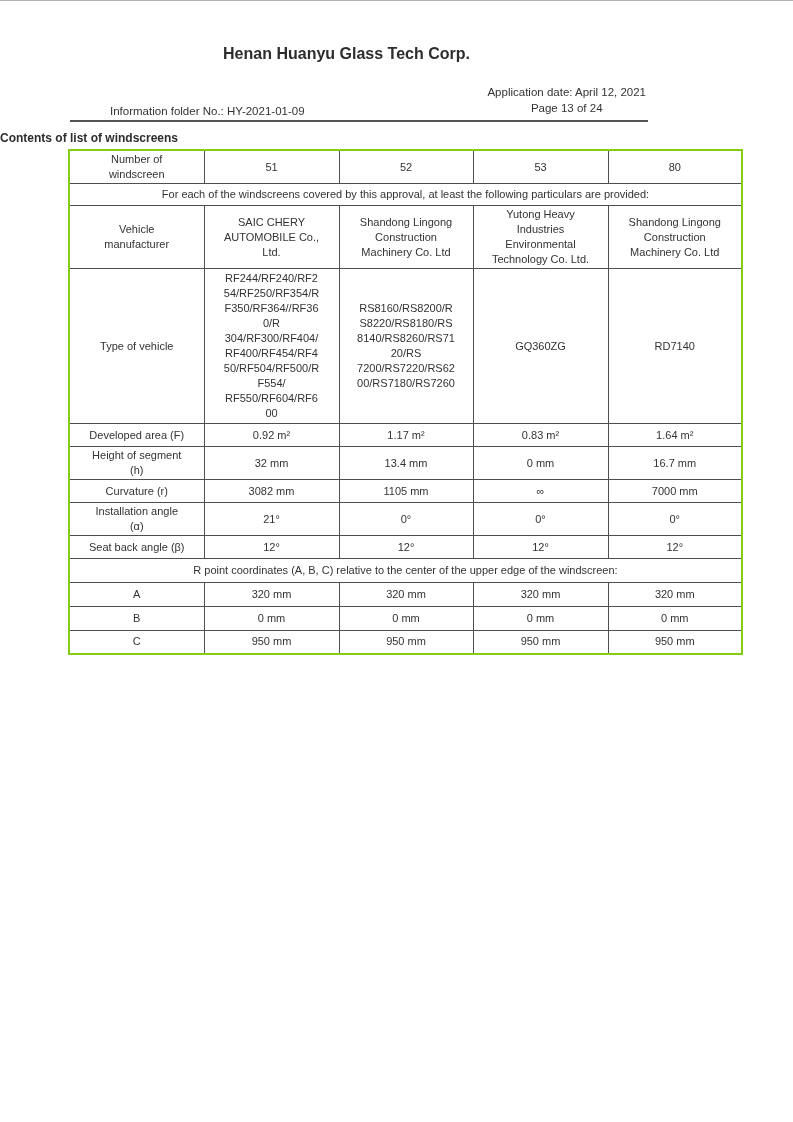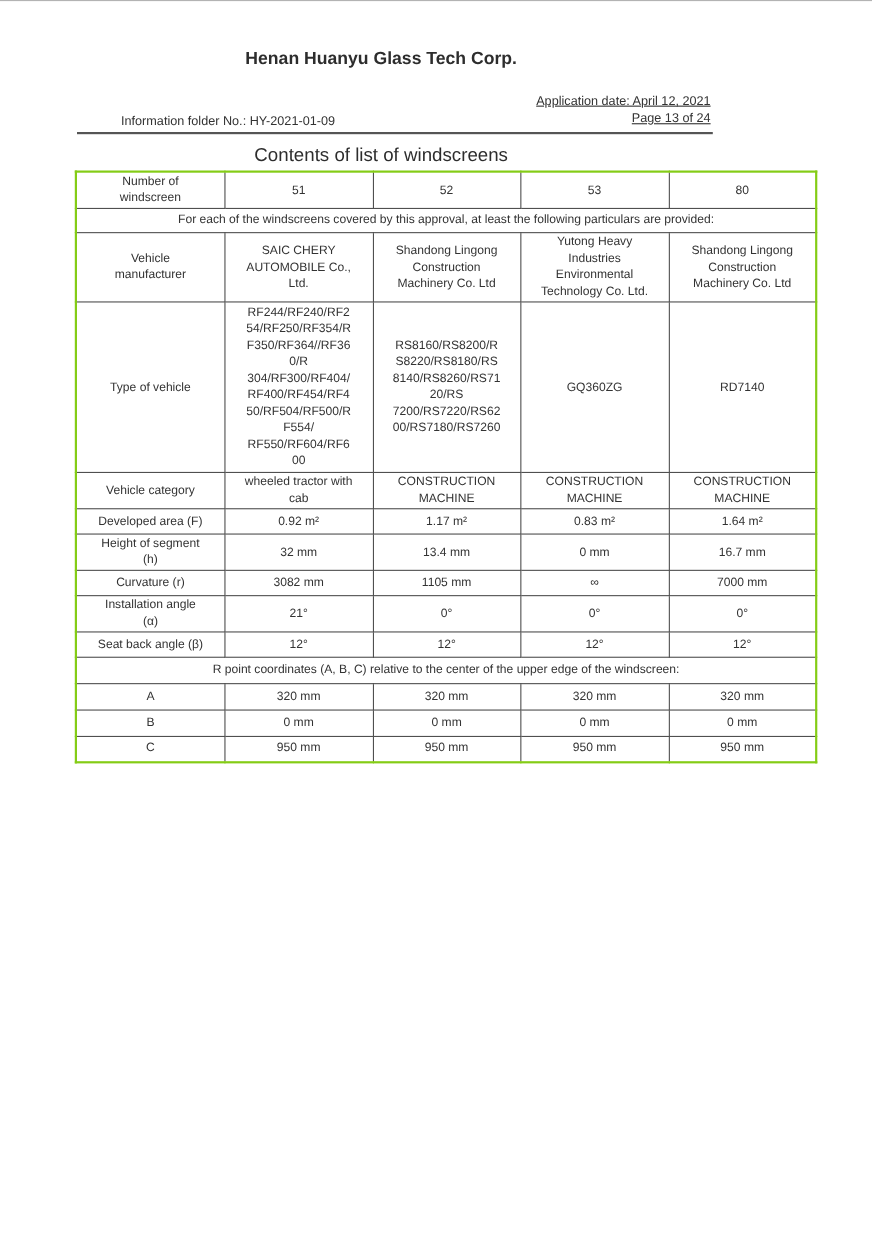--- a/index.html
+++ b/index.html
@@ -18,33 +18,33 @@
     margin: 0; padding-top: 44px;
     text-align: center;
     font-size: 16px; font-weight: bold; color: #2d2d2d;
   }
   .meta {
     display: flex; justify-content: space-between; align-items: flex-start;
     margin: 21px 47px 0 68px;
     font-size: 11.5px; line-height: 16px;
   }
   .meta-left { padding-left: 42px; margin-top: 19px; }
-  .meta-right { text-align: right; text-decoration: underline; }
+  .meta-right { text-align: center; }
   .rule {
     margin: 1px 45px 0 70px;
     border-bottom: 2px solid #555555;
     height: 0;
   }
   .appendix {
     margin-top: 15px; text-align: center;
     font-size: 11.5px; font-weight: bold; color: #2d2d2d;
   }
   .subtitle {
-    margin-top: 9px; text-align: center;
-    font-size: 17px; font-weight: normal; color: #2d2d2d;
+    margin-top: 9px; 
+    font-size: 12px; font-weight: bold; color: #2d2d2d;
   }
 
   table.ws {
     border-collapse: collapse;
     table-layout: fixed;
     width: 673px;
     margin: 4px 0 0 68px;
     border: 2px solid #84cc16;
     font-size: 11px;
   }
@@ -141,31 +141,20 @@
 00</td>
         <td>RS8160/RS8200/R
 S8220/RS8180/RS
 8140/RS8260/RS71
 20/RS
 7200/RS7220/RS62
 00/RS7180/RS7260</td>
         <td>GQ360ZG</td>
         <td>RD7140</td>
       </tr>
-      <tr class="h32">
-        <td>Vehicle category</td>
-        <td>wheeled tractor with
-cab</td>
-        <td>CONSTRUCTION
-MACHINE</td>
-        <td>CONSTRUCTION
-MACHINE</td>
-        <td>CONSTRUCTION
-MACHINE</td>
-      </tr>
       <tr class="h23">
         <td>Developed area (F)</td>
         <td>0.92 m²</td>
         <td>1.17 m²</td>
         <td>0.83 m²</td>
         <td>1.64 m²</td>
       </tr>
       <tr class="h31">
         <td>Height of segment
 (h)</td>

